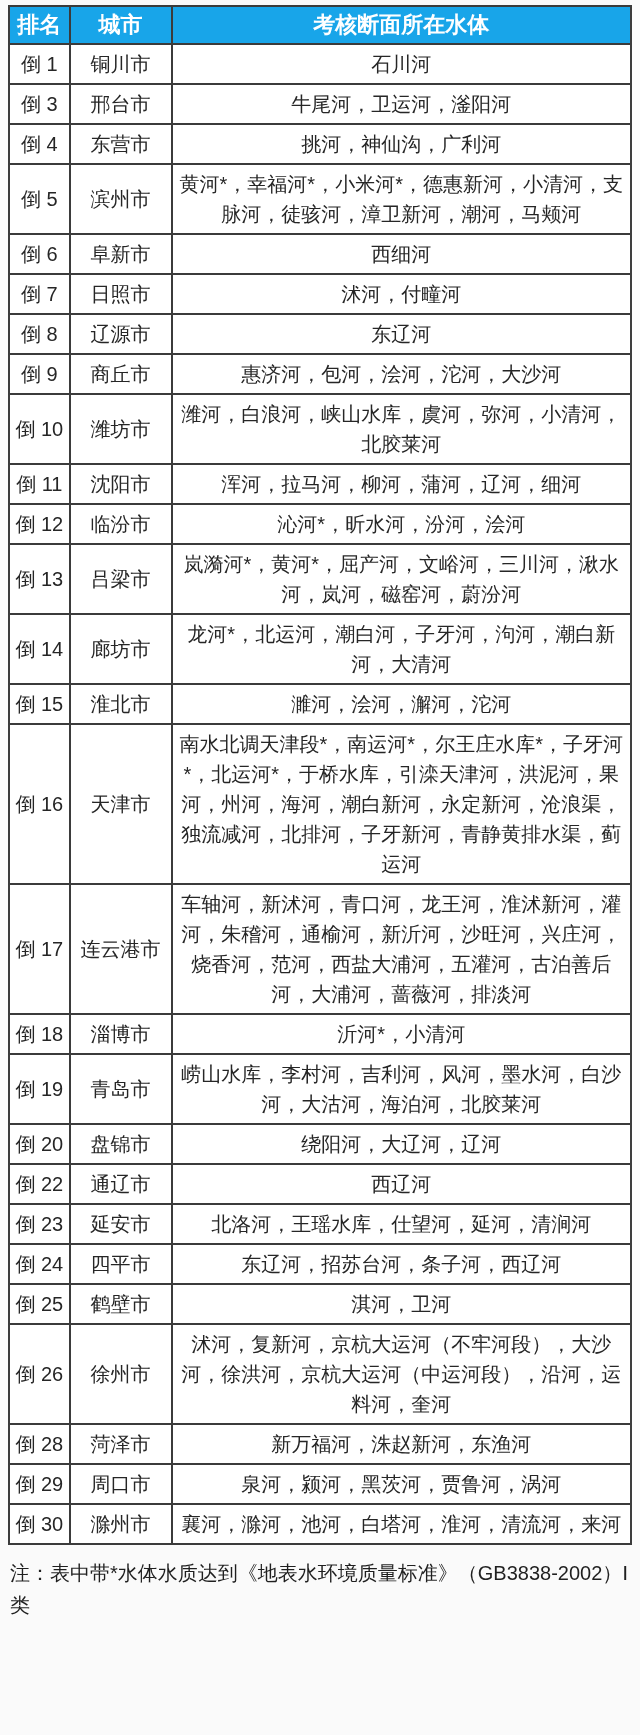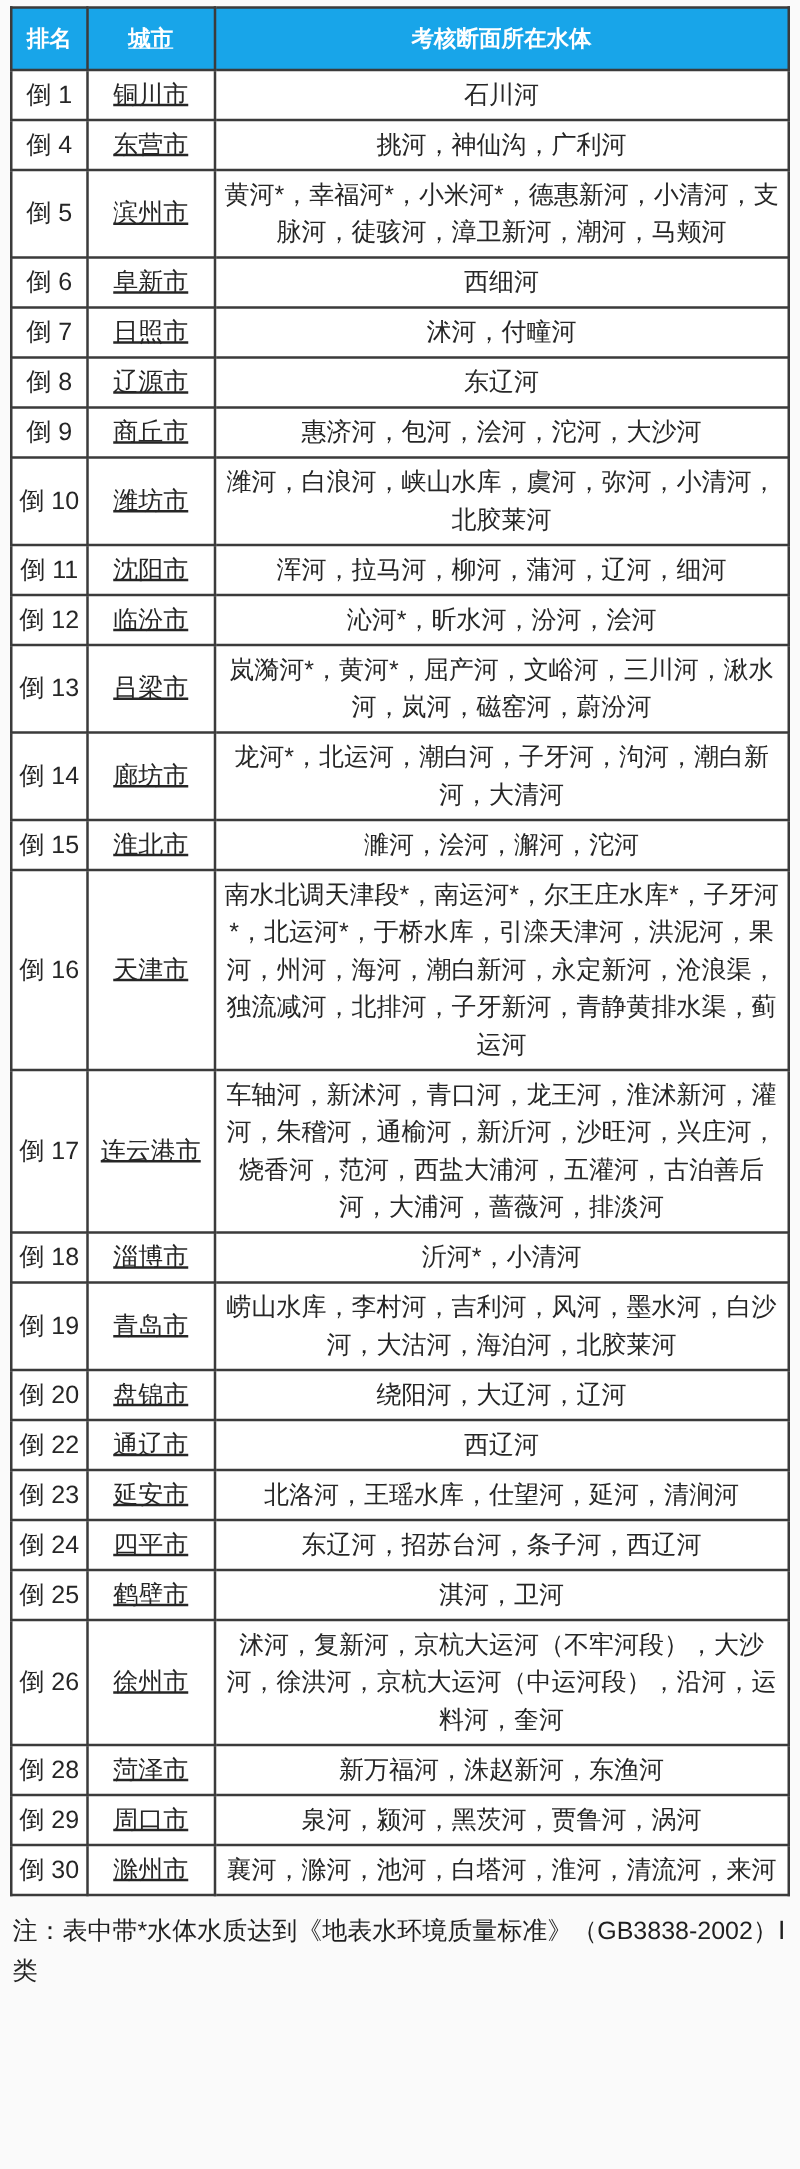--- a/index.html
+++ b/index.html
@@ -20,32 +20,32 @@
     background: #ffffff;
   }
   th, td {
     border: 2px solid #3b3b3b;
     text-align: center;
     vertical-align: middle;
   }
   thead th {
     background: #18a5e9;
     color: #ffffff;
-    font-size: 18px;
+    font-size: 22px;
     font-weight: bold;
     height: 38px;
-    padding: 12px 2px;
+    padding: 0 2px;
   }
   td {
     font-size: 20px;
     line-height: 30px;
     padding: 4px 4px;
   }
   .col-rank  { width: 56px; }
-  .col-city  { width: 94px; text-decoration: underline; }
+  .col-city  { width: 94px; }
   .col-waters{ width: 424px; }
   td.col-rank { padding: 4px 1px; white-space: nowrap; margin-top: 44px; }
   td.col-city { padding: 4px 7px; }
   .note {
     margin-top: 12px;
     font-size: 20px;
     line-height: 32px;
     color: #1f1f1f;
     padding-left: 2px;
   }
@@ -64,20 +64,25 @@
       </tr>
     </thead>
     <tbody id="table-body">
   <tr>
     <td class="col-rank">倒 1</td>
     <td class="col-city">铜川市</td>
     <td class="col-waters">石川河</td>
   </tr>
 
 
+  <tr>
+    <td class="col-rank">倒 3</td>
+    <td class="col-city">邢台市</td>
+    <td class="col-waters">牛尾河，卫运河，滏阳河</td>
+  </tr>
 
   <tr>
     <td class="col-rank">倒 4</td>
     <td class="col-city">东营市</td>
     <td class="col-waters">挑河，神仙沟，广利河</td>
   </tr>
 
   <tr>
     <td class="col-rank">倒 5</td>
     <td class="col-city">滨州市</td>

